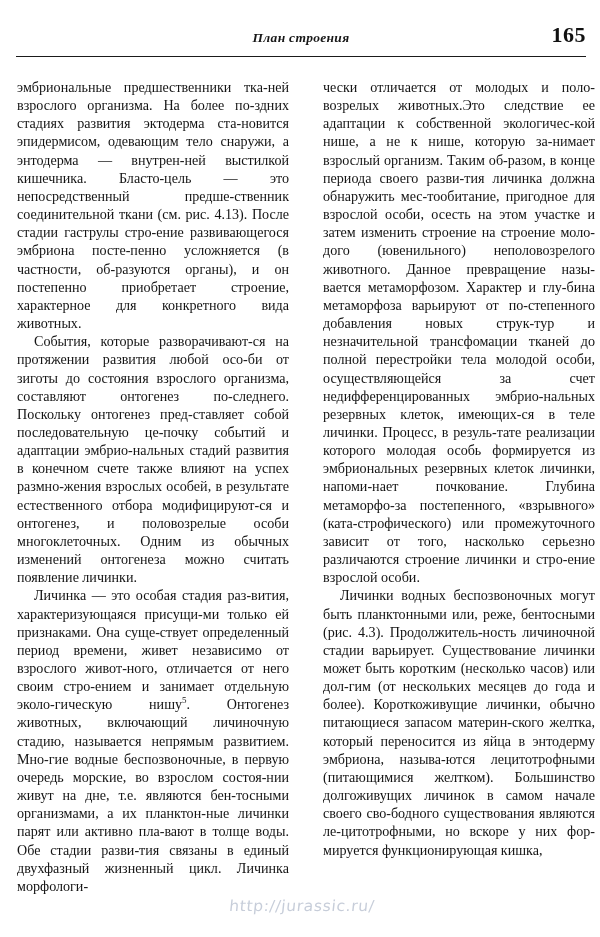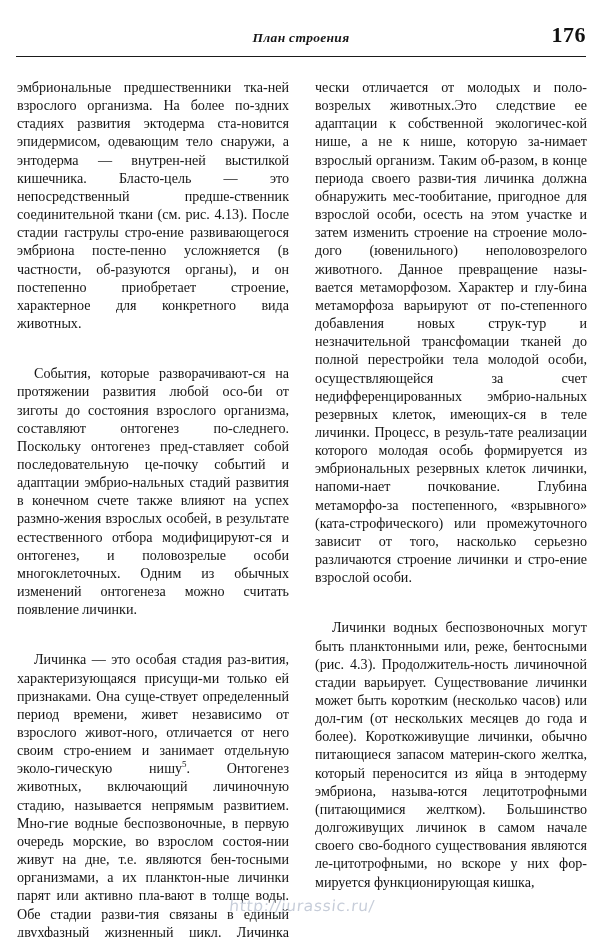--- a/index.html
+++ b/index.html
@@ -64,40 +64,39 @@
   }
 
   
   .columns {
     position: absolute;
     left: 17px;
     top: 78px;
     width: 568px;
     height: 845px;
     display: flex;
-    gap: 26px;
+    gap: 34px;
   }
   .col {
     width: 272px;
     flex: 0 0 272px;
   }
   .col p {
     margin: 0;
     font-size: 14.1px;
     line-height: 18.15px;
     text-align: justify;
     text-justify: inter-word;
     hyphens: manual;
     -webkit-hyphens: manual;
     text-indent: 0;
     word-spacing: -0.1px;
   }
   .col p.indent {
     text-indent: 17px;
-    margin-top: 32px;
   }
   .col p + p {
     margin-top: 0;
   }
   b, strong { font-weight: normal; }
   sup {
     font-size: 9px;
     vertical-align: super;
     line-height: 0;
   }
@@ -118,21 +117,21 @@
     user-select: none;
   }
 </style>
 </head>
 <body>
 
 <div class="page">
 
   <div class="header">
     <div class="header-title">План строения</div>
-    <div class="header-pageno">176</div>
+    <div class="header-pageno">165</div>
     <div class="header-rule"></div>
   </div>
 
   <div class="columns">
     <div class="col" id="col-left">
         <p><span>эмбриональные предшественники тка-ней взрослого организма. На более по-здних стадиях развития эктодерма ста-новится эпидермисом, одевающим тело снаружи, а энтодерма — внутрен-ней выстилкой кишечника. Бласто-цель — это непосредственный предше-ственник соединительной ткани (см. рис. 4.13). После стадии гаструлы стро-ение развивающегося эмбриона посте-пенно усложняется (в частности, об-разуются органы), и он постепенно приобретает строение, характерное для конкретного вида животных.</span></p>
         <p class="indent"><span>События, которые разворачивают-ся на протяжении развития любой осо-би от зиготы до состояния взрослого организма, составляют </span><b>онтогенез</b><span> по-следнего. Поскольку онтогенез пред-ставляет собой последовательную це-почку событий и адаптации эмбрио-нальных стадий развития в конечном счете также влияют на успех размно-жения взрослых особей, в результате естественного отбора модифицируют-ся и онтогенез, и половозрелые особи многоклеточных. Одним из обычных изменений онтогенеза можно считать появление личинки.</span></p>
         <p class="indent"><b>Личинка</b><span> — это особая стадия раз-вития, характеризующаяся присущи-ми только ей признаками. Она суще-ствует определенный период времени, живет независимо от взрослого живот-ного, отличается от него своим стро-ением и занимает отдельную эколо-гическую нишу</span><sup>5</sup><span>. Онтогенез животных, включающий личиночную стадию, называется </span><b>непрямым развитием</b><span>. Мно-гие водные беспозвоночные, в первую очередь морские, во взрослом состоя-нии живут на дне, т.е. являются </span><b>бен-тосными организмами</b><span>, а их </span><b>планктон-ные</b><span> личинки парят или активно пла-вают в толще воды. Обе стадии разви-тия связаны в единый </span><b>двухфазный жизненный цикл</b><span>. Личинка морфологи-</span></p>
       </div>
     <div class="col" id="col-right">

